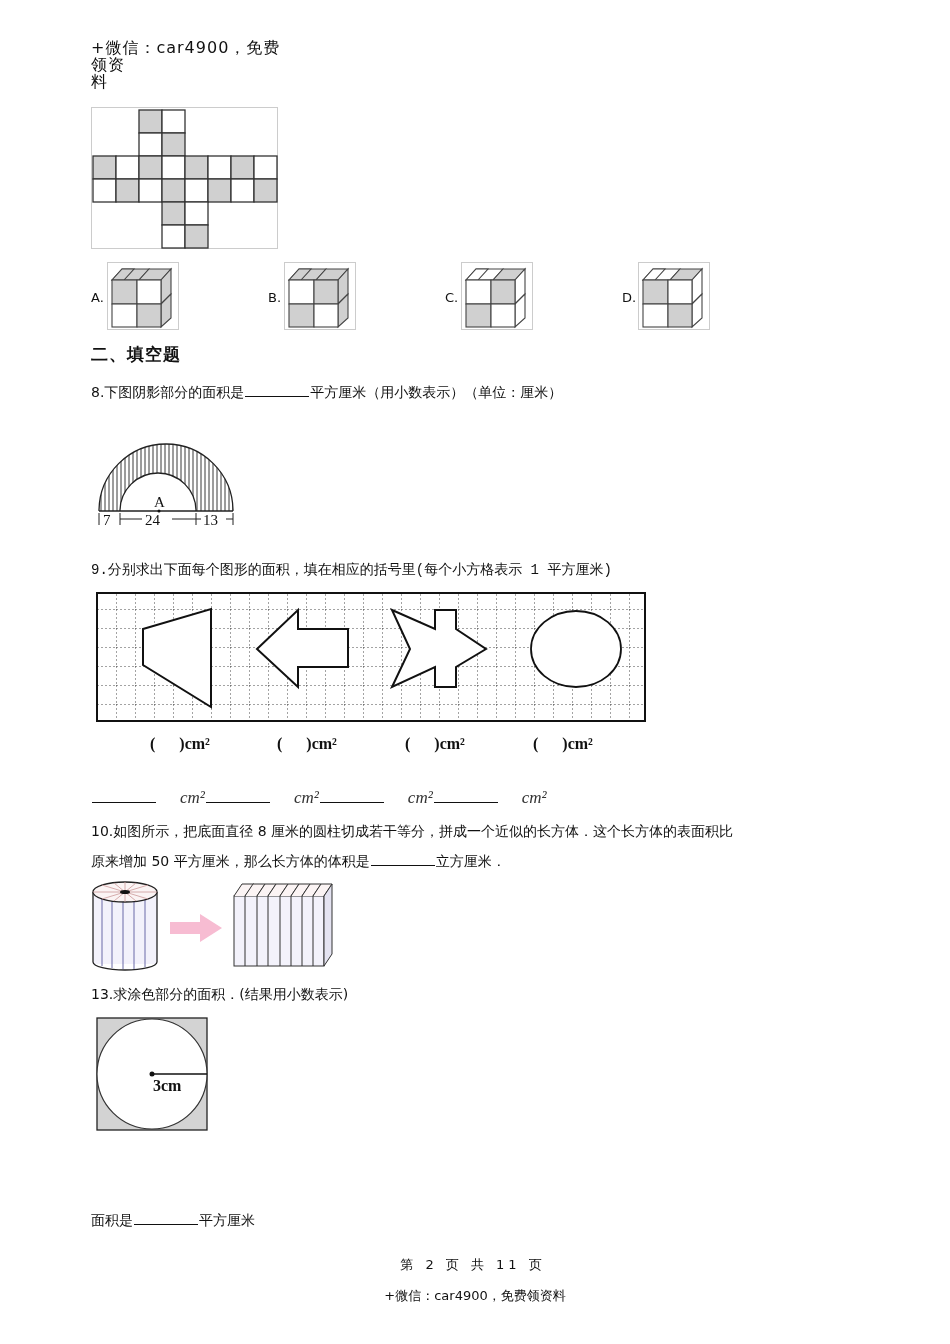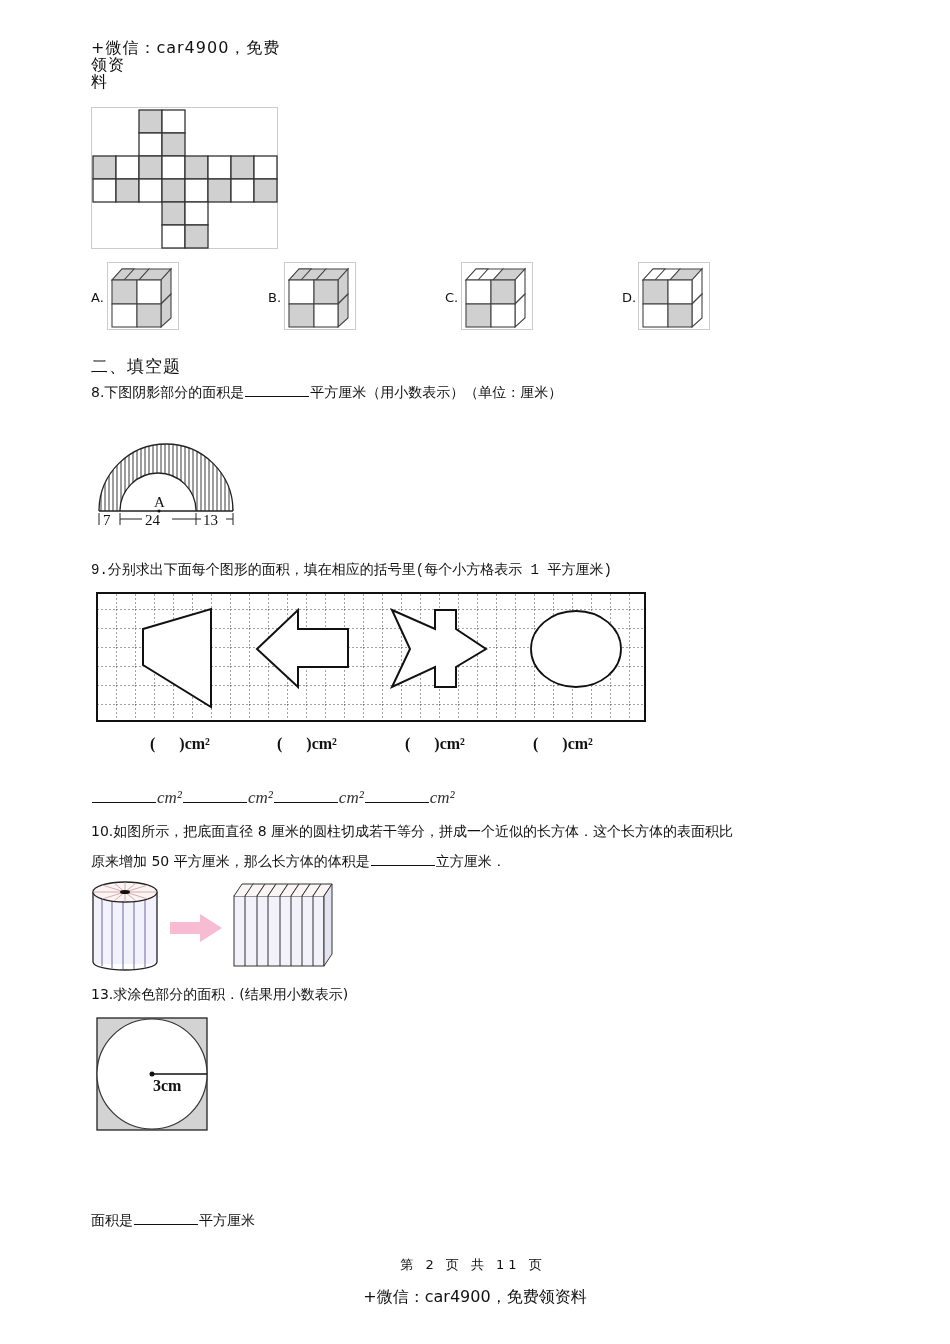--- a/index.html
+++ b/index.html
@@ -2,25 +2,25 @@
 <html><head>
 <meta charset="utf-8">
 <style>
   html, body { margin:0; padding:0; background:#fff; }
   body { width:950px; height:1344px; position:relative; overflow:hidden;
          font-family:"DejaVu Sans", "Liberation Sans", sans-serif; color:#111; }
   .abs { position:absolute; }
   .hdr { left:91px; top:39px; width:200px; font-size:16px; line-height:17px; letter-spacing:1px; }
   .txt { font-size:14px; line-height:20px; white-space:nowrap; }
   .blank { display:inline-block; border-bottom:1px solid #111; width:64px; height:14px; vertical-align:baseline; margin:0 1px; }
-  .sec { font-size:17px; font-weight:normal; letter-spacing:1px;margin-top:12px; }
+  .sec { font-size:17px; font-weight:bold; letter-spacing:1px; }
   .opt { font-size:13px; }
-  .cm { font-family:"Liberation Serif", serif; font-style:italic; font-size:17px; color:#333; }
+  .cm { font-family:"Liberation Serif", serif; font-style:italic; font-size:17px; color:#333;margin-left:23px; }
   .footer-page { font-size:13px; letter-spacing:4px; }
-  .footer-note { font-size:16px; }
+  .footer-note { font-size:13px; }
 </style>
 </head>
 <body>
 
 <div class="abs hdr">
   <div>+微信：car4900，免费领资</div>
   <div>料</div>
 </div>
 
 <div class="abs" style="left:91px;top:107px;">

